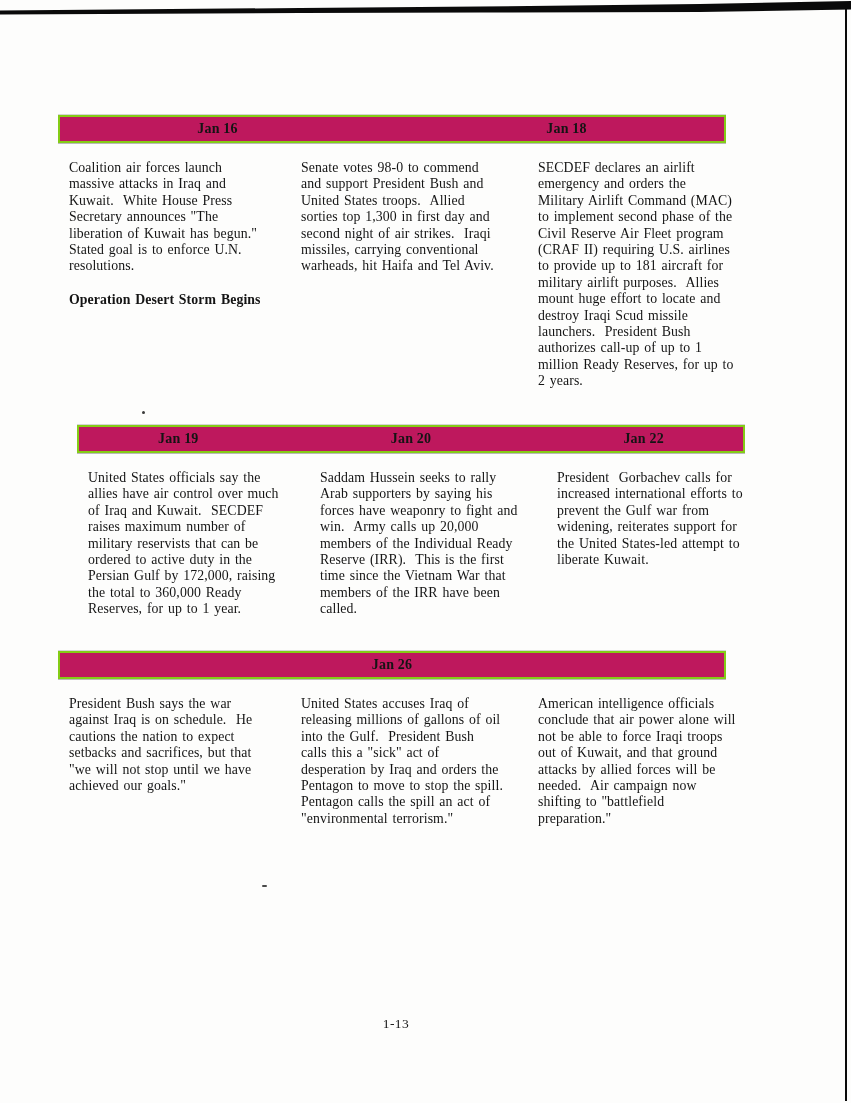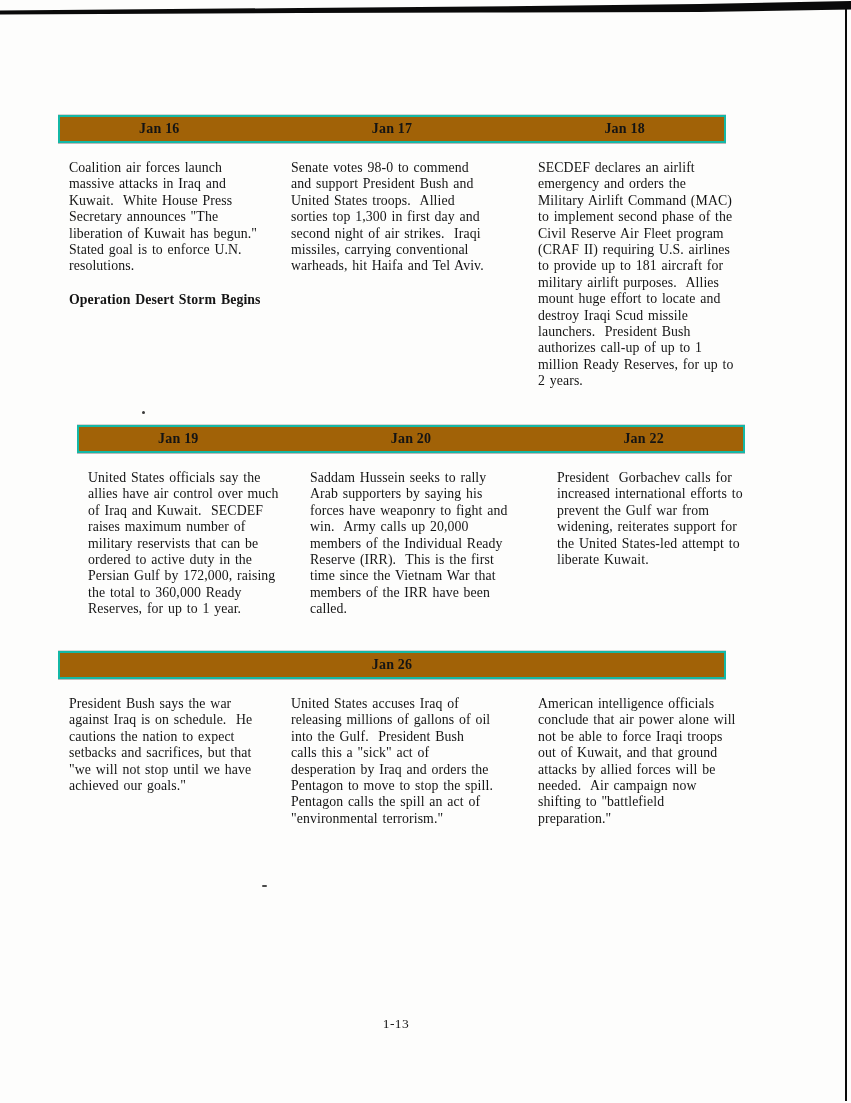--- a/index.html
+++ b/index.html
@@ -43,22 +43,22 @@
     width: 672px;
   }
   #sec-0 { top: 115px; }
   #sec-1 { top: 425px; margin-left: 19px; }
   #sec-2 { top: 651px; }
 
   .hdr {
     position: relative;
     width: 664px;
     height: 24px;
-    border: 2px solid #14b8a6;
-    background: #a16207;
+    border: 2px solid #84cc16;
+    background: #be185d;
     display: flex;
     box-shadow: 0 1px 0 rgba(60,60,60,0.35), 0 -1px 0 rgba(60,60,60,0.2);
     gap: 34px;
   }
   .hdr-cell {
     flex: 1;
     display: flex;
     align-items: center;
     justify-content: center;
     font-weight: bold;
@@ -74,21 +74,21 @@
   }
   .col {
     position: absolute;
     top: 0;
     font-size: 13.8px;
     line-height: 16.4px;
     letter-spacing: 0.1px;
     word-spacing: 1.2px;
   }
   .col-0 { left: 11px;   width: 196px; }
-  .col-1 { left: 233px; width: 202px; }
+  .col-1 { left: 243px; width: 202px; }
   .col-2 { left: 480px; width: 198px; }
 
   .col p {
     margin: 0 0 17px 0;
     white-space: pre-wrap;
   }
   .col p.note {
     font-weight: bold;
   }
 
@@ -110,21 +110,20 @@
   <svg id="top-edge" viewBox="0 0 851 18" preserveAspectRatio="none" aria-hidden="true">
     <polygon points="0,10.5 300,8 480,6.5 700,4 851,1 851,9.5 700,12 480,12.5 300,13 0,14.5" fill="#0a0a0a"></polygon>
   </svg>
   <div id="right-edge"></div>
   <div id="dot-1" class="artifact-dot"></div>
   <div id="dash-1" class="artifact-dot"></div>
 
   <div id="sec-0" class="section">
     <div class="hdr">
       <div class="hdr-cell">Jan 16</div>
-      <div class="hdr-cell">Jan 17</div>
       <div class="hdr-cell">Jan 18</div>
     </div>
     <div class="cols">
       <div class="col col-0">
         <p>Coalition air forces launch massive attacks in Iraq and Kuwait.  White House Press Secretary announces "The liberation of Kuwait has begun."  Stated goal is to enforce U.N. resolutions.</p>
         <p class="note">Operation Desert Storm Begins</p>
       </div>
       <div class="col col-1">
         <p>Senate votes 98-0 to commend and support President Bush and United States troops.  Allied sorties top 1,300 in first day and second night of air strikes.  Iraqi missiles, carrying conventional warheads, hit Haifa and Tel Aviv.</p>
       </div>

